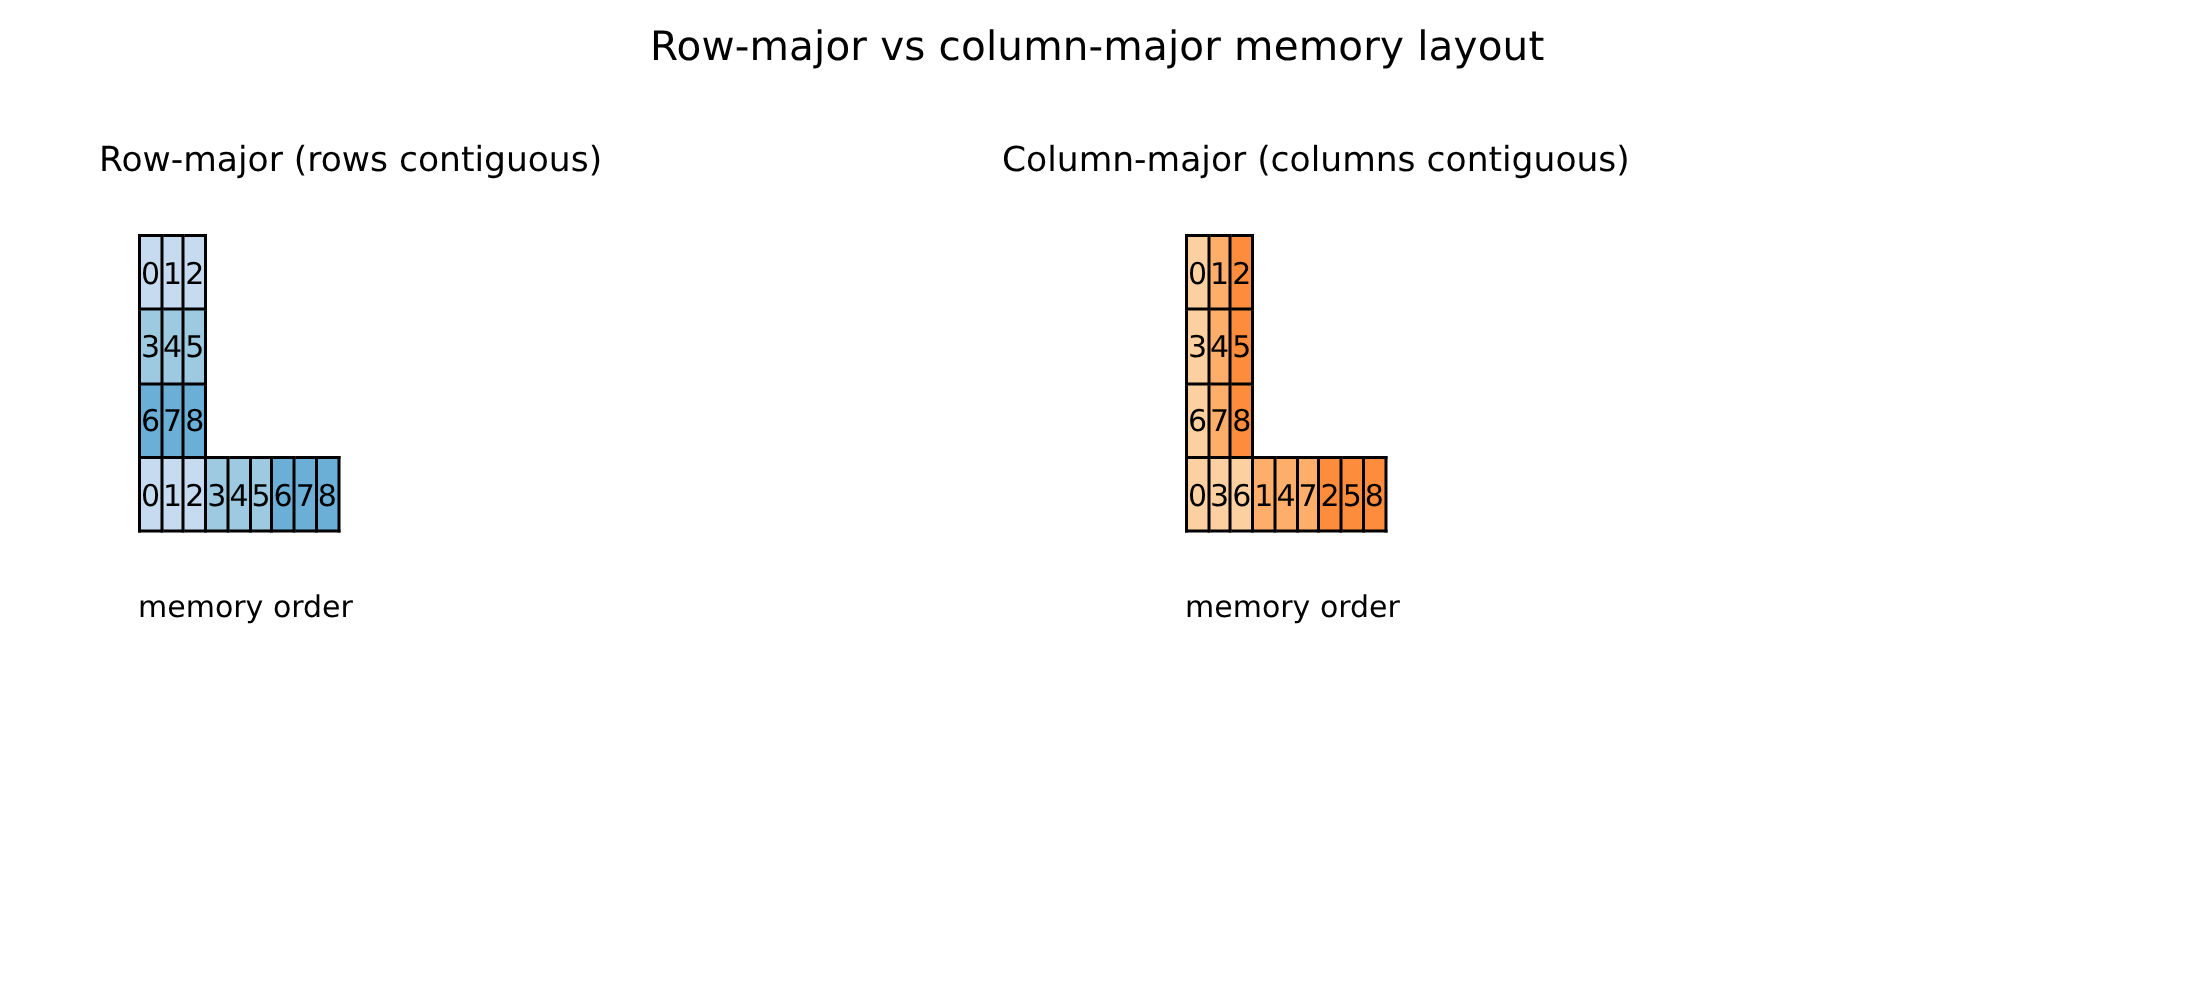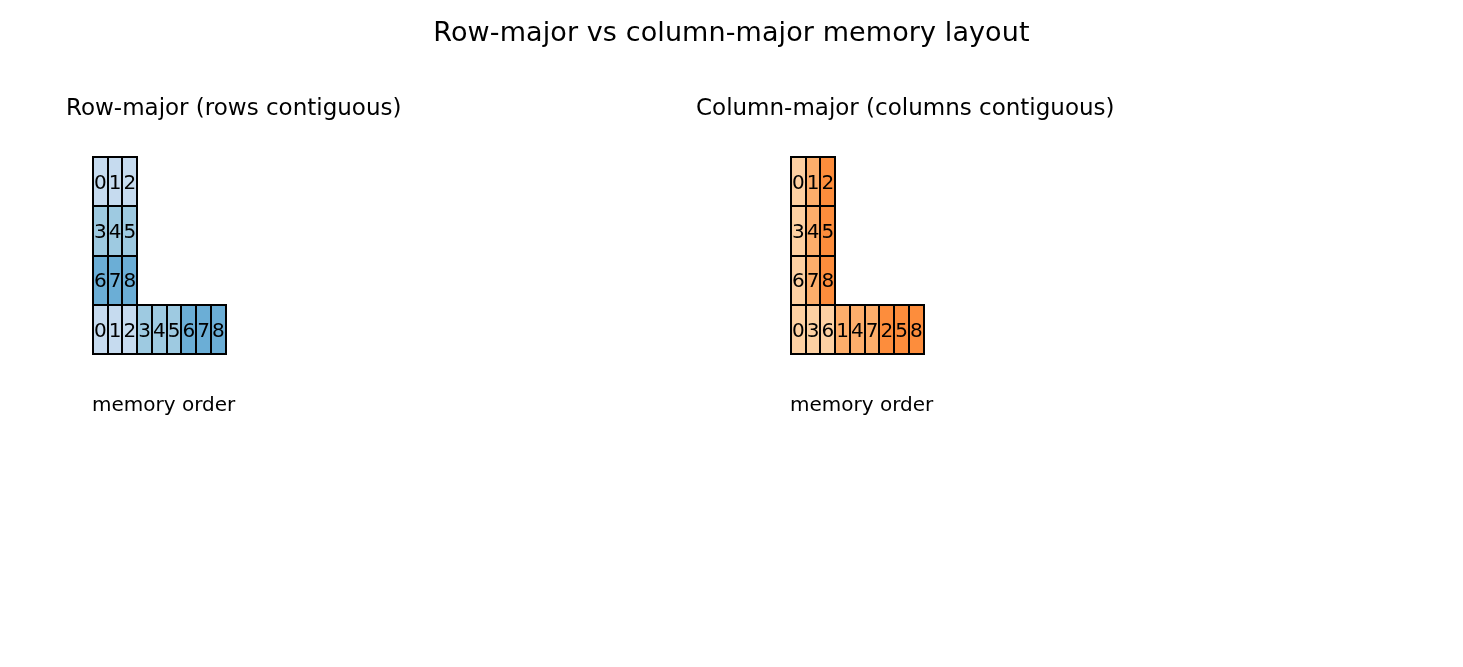--- a/index.html
+++ b/index.html
@@ -32,21 +32,21 @@
   #panel-row-major { left: 0; }
   #panel-col-major { left: 676px; }
 
   .panel-title {
     position: absolute;
     top: 94px;
     font-size: 23px;
     white-space: nowrap;
   }
   #panel-row-major .panel-title { left: 18px; margin-left: 48px; }
-  #panel-col-major .panel-title { left: -8px; margin-left: 28px; }
+  #panel-col-major .panel-title { left: -8px; }
 
   .matrix {
     position: absolute;
     top: 156px;
     border-collapse: collapse;
     border-spacing: 0;
   }
   #panel-row-major .matrix { left: 92px; }
   #panel-col-major .matrix { left: 114px; }
 

